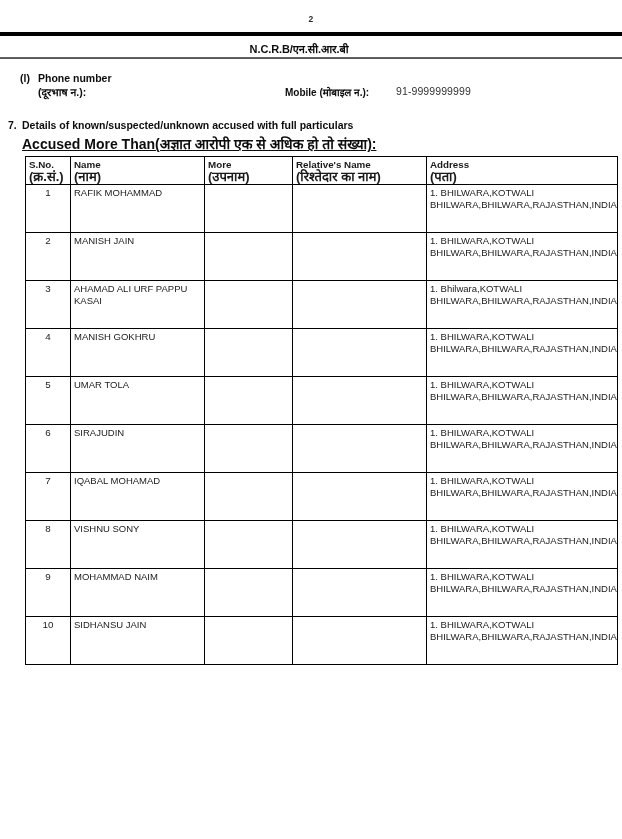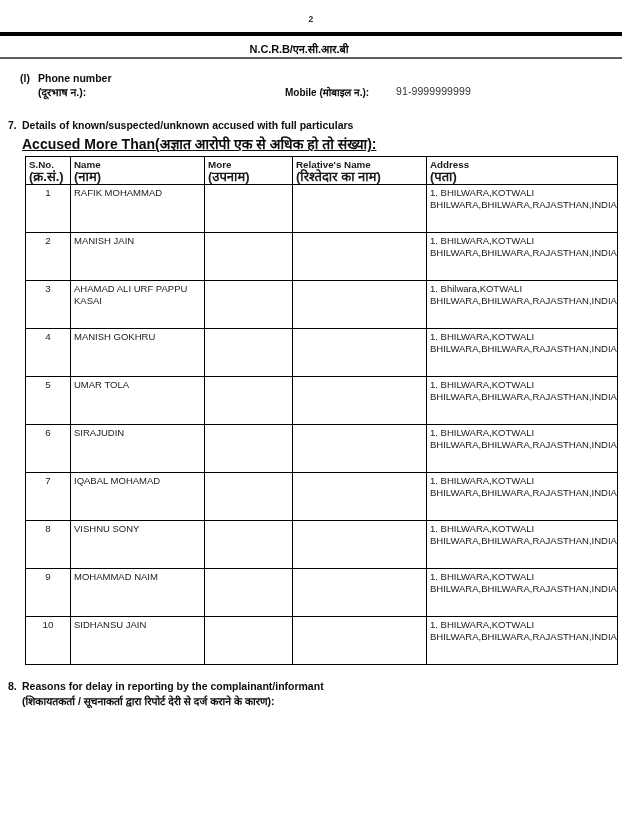--- a/index.html
+++ b/index.html
@@ -343,19 +343,15 @@
           <td class="name">SIDHANSU JAIN</td>
           <td class="alias"></td>
           <td class="rel"></td>
           <td class="addr">1. BHILWARA,KOTWALI BHILWARA,BHILWARA,RAJASTHAN,INDIA</td>
         </tr>
       </tbody>
     </table>
   </div>
 
   <div class="section8">
-    <div class="sec-line-main">
-      <span class="sec-num">8.</span><span>Reasons for delay in reporting by the complainant/informant</span>
-    </div>
-    <div class="sec-indent">(शिकायतकर्ता / सूचनाकर्ता द्वारा रिपोर्ट देरी से दर्ज कराने के कारण):</div>
   </div>
 
 </div>
 
 </body></html>

